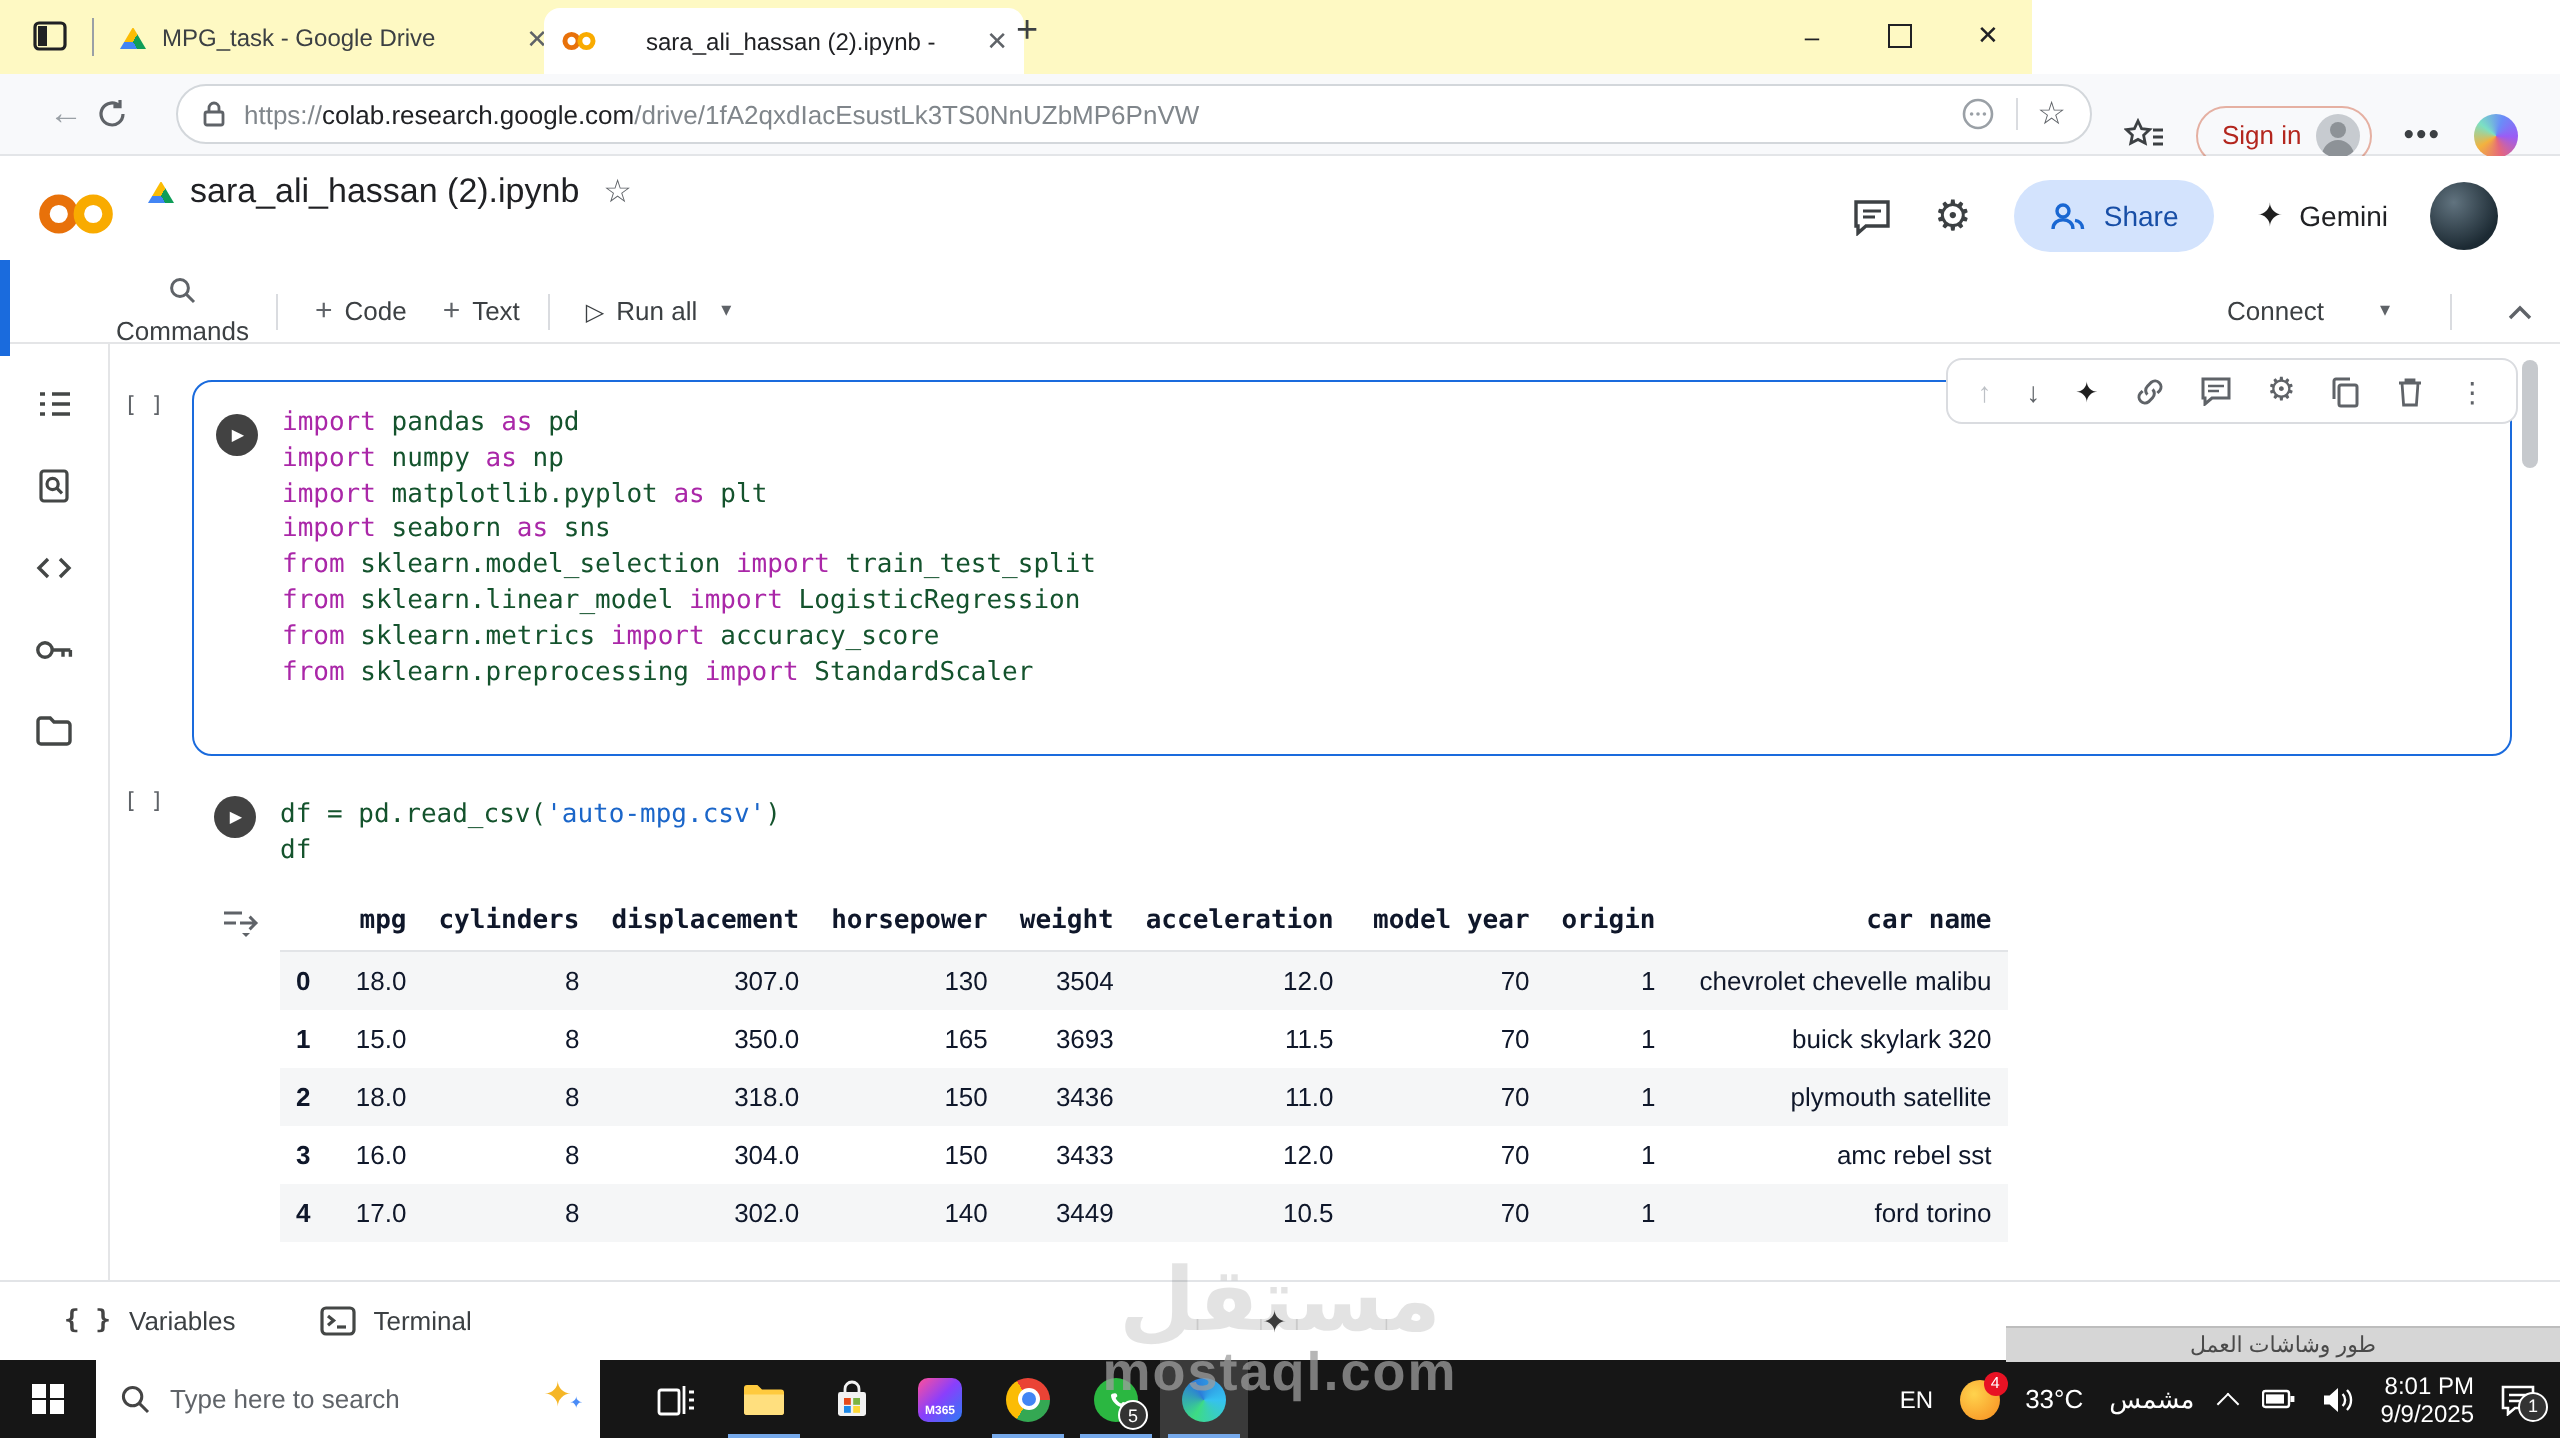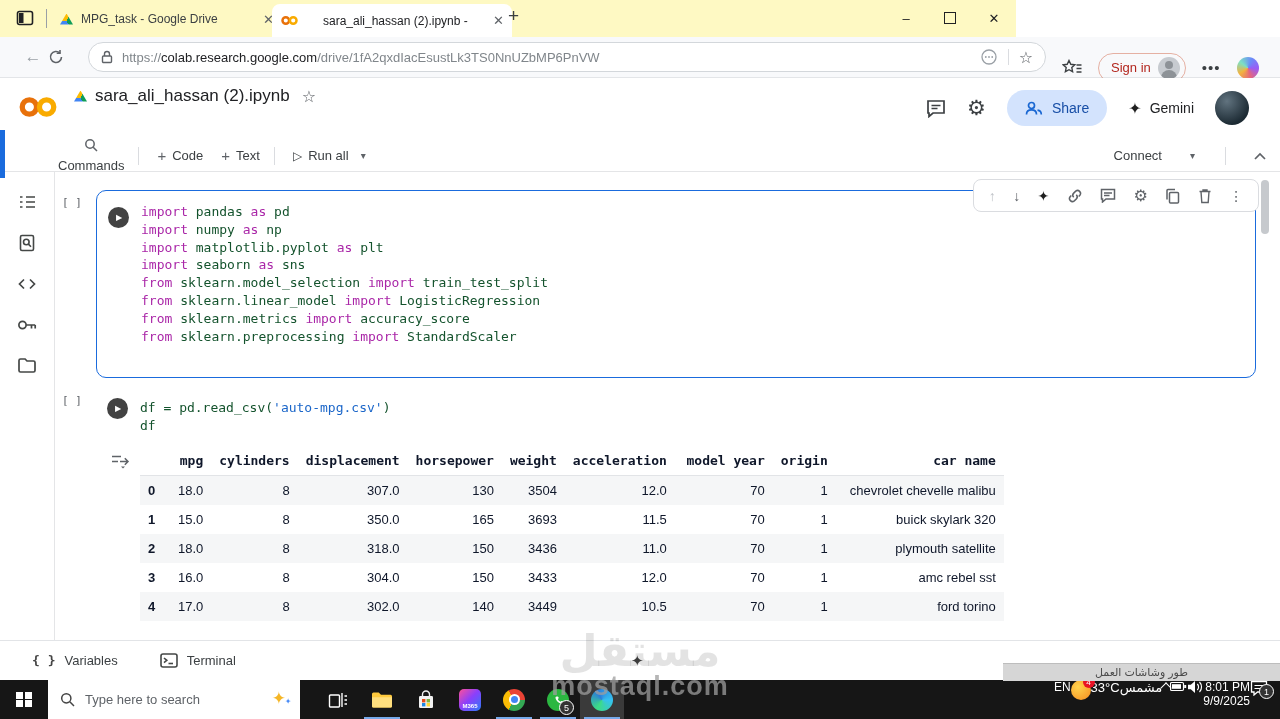--- a/index.html
+++ b/index.html
@@ -101,21 +101,21 @@
   .tb-btn{width:44px;display:flex;align-items:center;justify-content:center;position:relative;}
   .tb-btn.running::after{content:"";position:absolute;bottom:0;left:4px;right:4px;height:2.5px;background:#76a9ea;}
   .tb-btn.active{background:#3a3a3a;}
   .appbadge{position:absolute;right:6px;bottom:4px;min-width:13px;height:13px;border-radius:50%;background:#333;border:1px solid #fff;color:#fff;font-size:9px;display:flex;align-items:center;justify-content:center;}
   .chrome-ic{width:22px;height:22px;border-radius:50%;background:conic-gradient(from -30deg,#ea4335 0 120deg,#34a853 0 240deg,#fbbc05 0 360deg);display:flex;align-items:center;justify-content:center;}
   .chrome-ic .in1{width:11px;height:11px;border-radius:50%;background:#fff;display:flex;align-items:center;justify-content:center;}
   .chrome-ic .in2{width:7px;height:7px;border-radius:50%;background:#4285f4;}
   .edge-ic{width:22px;height:22px;border-radius:50%;background:conic-gradient(from 210deg,#3ddc84,#2b7cd9,#35c1f1,#3ddc84);}
   .wa-ic{width:22px;height:22px;border-radius:50%;background:#2bb741;display:flex;align-items:center;justify-content:center;}
   .m365-ic{width:22px;height:22px;border-radius:5px;background:linear-gradient(135deg,#ff4f9a,#8a3ffc 48%,#2c7cf6);display:flex;align-items:flex-end;justify-content:center;color:#fff;font-size:6px;font-weight:700;padding-bottom:2px;box-sizing:border-box;}
-  .tray{margin-left:auto;display:flex;align-items:flex-start;padding-right:8px;font-size:12px;}
+  .tray{margin-left:auto;display:flex;align-items:center;gap:13px;padding-right:8px;font-size:12px;}
   .sun{width:20px;height:20px;border-radius:50%;background:radial-gradient(circle at 35% 35%,#ffd34d,#f78c1f);position:relative;}
   .sun .badge{position:absolute;right:-4px;top:-4px;width:12px;height:12px;border-radius:50%;background:#e81224;color:#fff;font-size:8px;display:flex;align-items:center;justify-content:center;}
   .chev{display:inline-block;width:7px;height:7px;border-right:1.6px solid #fff;border-bottom:1.6px solid #fff;transform:rotate(-135deg);margin-top:4px;}
   .clock{display:flex;flex-direction:column;align-items:flex-end;line-height:14px;font-size:12px;}
   .notif{position:relative;padding-right:4px;}
   .notif .appbadge{right:-2px;bottom:-3px;}
 </style>
 </head>
 <body>
 

